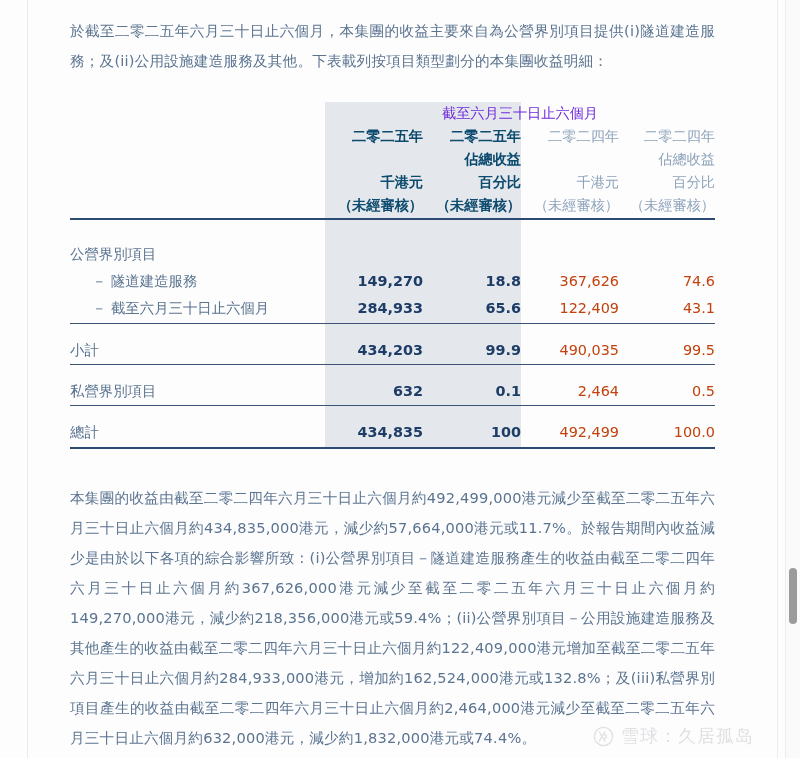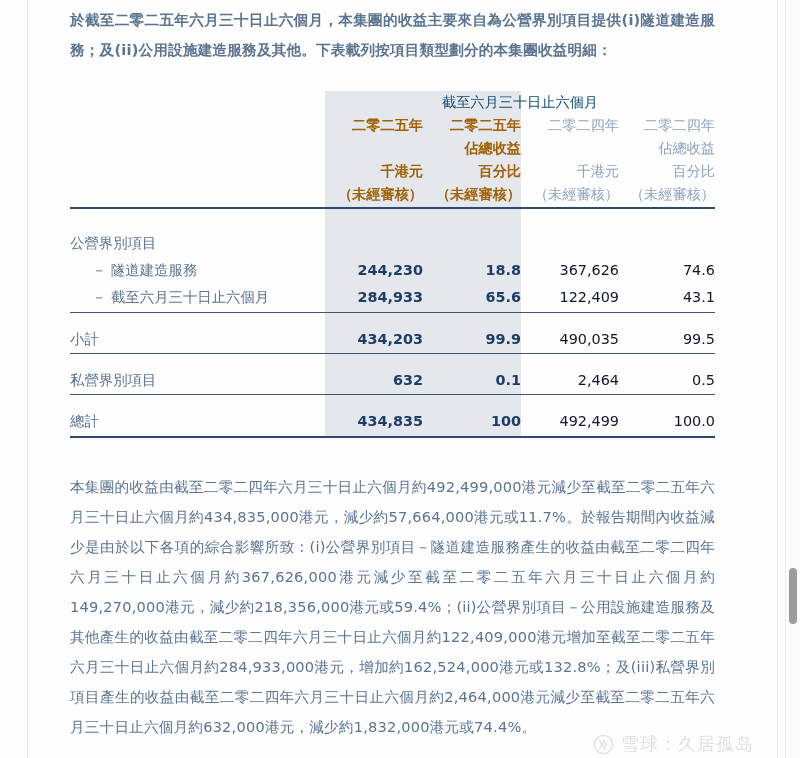--- a/index.html
+++ b/index.html
@@ -64,21 +64,21 @@
 
   .para {
     color: #5b7490;
     font-size: 14.6px;
     line-height: 30px;
     text-align: justify;
     letter-spacing: 0.2px;
     font-family: "DejaVu Sans", "Liberation Sans", sans-serif;
   }
 
-  #intro-para { padding-top: 5px; font-weight: bold; }
+  #intro-para { padding-top: 16px; }
 
   
   #revenue-table {
     position: relative;
     margin-top: 26px;
   }
 
   
   #highlight-band {
     position: absolute;
@@ -108,32 +108,32 @@
     padding: 0;
     font-weight: normal;
     vertical-align: bottom;
   }
 
   
   .hdr-span {
     text-align: center;
     font-size: 14.2px;
     line-height: 23px;
-    color: #0c4a6e;
+    color: #6d28d9;
     font-weight: bold;
     padding-bottom: 1px;
   }
   .hdr {
     text-align: right;
     font-size: 14.2px;
     line-height: 23px;
     padding-right: 6px;
     white-space: nowrap;
   }
-  .hdr.cur  { color: #a16207; font-weight: bold; }
+  .hdr.cur  { color: #0c4a6e; font-weight: bold; }
   .hdr.prev { color: #8ea3ba; font-weight: normal; margin-left: 11px; }
   .hdr.blank { line-height: 23px; }
 
   
   tr.rule-thick td {
     border-bottom: 2.4px solid #2d4a73;
     height: 2.4px;
     line-height: 0;
     font-size: 0;
   }
@@ -156,30 +156,30 @@
   .rlabel.indent { padding-left: 22px; }
 
   .num {
     text-align: right;
     font-size: 14.4px;
     line-height: 27px;
     padding-right: 6px;
     white-space: nowrap;
   }
   .num.cur  { color: #1d3c66; font-weight: bold; }
-  .num.prev { color: #0f172a; font-weight: normal; }
+  .num.prev { color: #c2410c; font-weight: normal; }
 
   
   #closing-para { margin-top: 34px; }
 
   
   #watermark {
     position: absolute;
     right: 46px;
-    bottom: 2px;
+    bottom: 10px;
     display: flex;
     align-items: center;
     gap: 7px;
     opacity: 0.55;
     user-select: none;
     margin-top: 16px;
   }
   #watermark .wm-logo {
     width: 21px;
     height: 21px;
@@ -267,21 +267,21 @@
           <tr>
             <td class="rlabel">公營界別項目</td>
             <td class="num cur"></td>
             <td class="num cur"></td>
             <td class="num prev"></td>
             <td class="num prev"></td>
           </tr>
 
           <tr>
             <td class="rlabel indent">－ 隧道建造服務</td>
-            <td class="num cur">244,230</td>
+            <td class="num cur">149,270</td>
             <td class="num cur">18.8</td>
             <td class="num prev">367,626</td>
             <td class="num prev">74.6</td>
           </tr>
 
           <tr>
             <td class="rlabel indent">－ 截至六月三十日止六個月</td>
             <td class="num cur">284,933</td>
             <td class="num cur">65.6</td>
             <td class="num prev">122,409</td>

